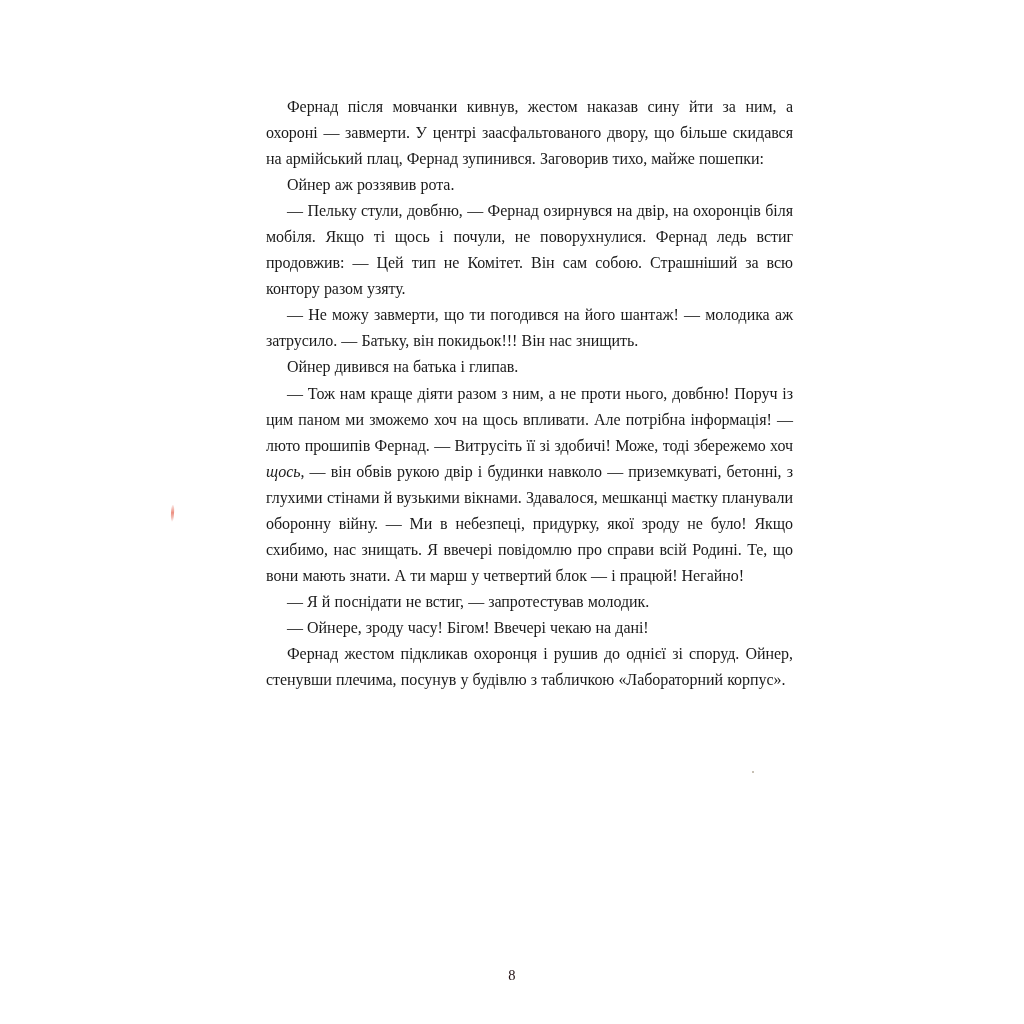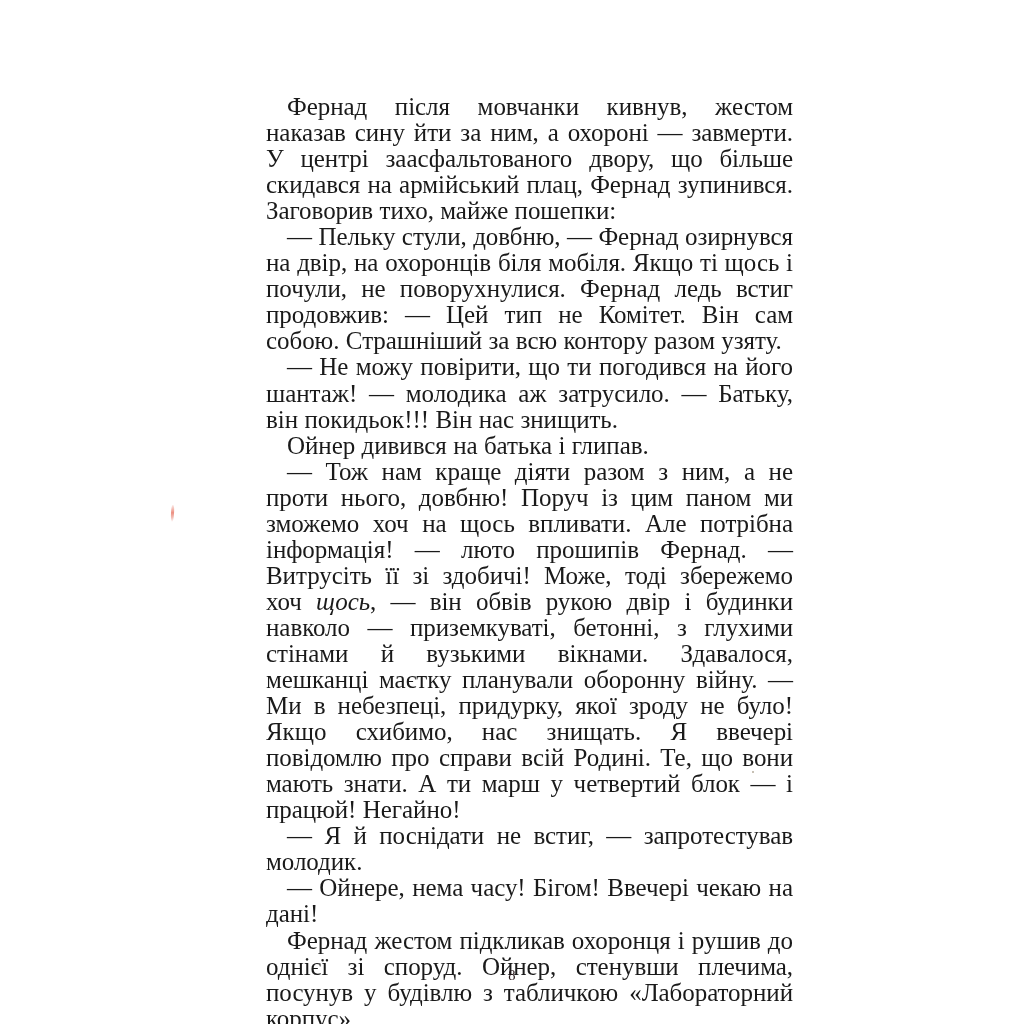--- a/index.html
+++ b/index.html
@@ -26,21 +26,21 @@
     position: absolute;
     left: 266px;
     top: 94px;
     width: 527px;
   }
 
   p.para {
     margin: 0;
     text-align: justify;
     text-justify: inter-word;
-    font-size: 25px;
+    font-size: 16px;
     line-height: 26.05px;
     text-indent: 21px;
     letter-spacing: -0.05px;
     word-spacing: 0.2px;
     -webkit-font-smoothing: antialiased;
   }
 
   p.para em {
   }
 
@@ -83,26 +83,27 @@
     border-radius: 50%;
   }
 </style>
 </head>
 <body>
 
 <div id="page">
 
   <div id="text-block">
       <p class="para">Фернад після мовчанки кивнув, жестом наказав сину йти за ним, а охороні — завмерти. У центрі заасфальтованого двору, що більше скидався на армійський плац, Фернад зупинився. Заговорив тихо, майже пошепки:</p>
+      <p class="para">Ойнер аж роззявив рота.</p>
       <p class="para">— Пельку стули, довбню, — Фернад озирнувся на двір, на охоронців біля мобіля. Якщо ті щось і почули, не поворухнулися. Фернад ледь встиг продовжив: — Цей тип не Комітет. Він сам собою. Страшніший за всю контору разом узяту.</p>
-      <p class="para">— Не можу повірити, що ти погодився на його шантаж! — молодика аж затрусило. — Батьку, він покидьок!!! Він нас знищить.</p>
+      <p class="para">— Не можу завмерти, що ти погодився на його шантаж! — молодика аж затрусило. — Батьку, він покидьок!!! Він нас знищить.</p>
       <p class="para">Ойнер дивився на батька і глипав.</p>
       <p class="para">— Тож нам краще діяти разом з ним, а не проти нього, довбню! Поруч із цим паном ми зможемо хоч на щось впливати. Але потрібна інформація! — люто прошипів Фернад. — Витрусіть її зі здобичі! Може, тоді збережемо хоч <em>щось</em>, — він обвів рукою двір і будинки навколо — приземкуваті, бетонні, з глухими стінами й вузькими вікнами. Здавалося, мешканці маєтку планували оборонну війну. — Ми в небезпеці, придурку, якої зроду не було! Якщо схибимо, нас знищать. Я ввечері повідомлю про справи всій Родині. Те, що вони мають знати. А ти марш у четвертий блок — і працюй! Негайно!</p>
       <p class="para">— Я й поснідати не встиг, — запротестував молодик.</p>
-      <p class="para">— Ойнере, нема часу! Бігом! Ввечері чекаю на дані!</p>
+      <p class="para">— Ойнере, зроду часу! Бігом! Ввечері чекаю на дані!</p>
       <p class="para">Фернад жестом підкликав охоронця і рушив до однієї зі споруд. Ойнер, стенувши плечима, посунув у будівлю з табличкою «Лабораторний корпус».</p>
     </div>
 
   <div id="folio">8</div>
 
   <div class="artifact-margin-mark"></div>
   <div class="artifact-speck"></div>
 
 </div>
 

